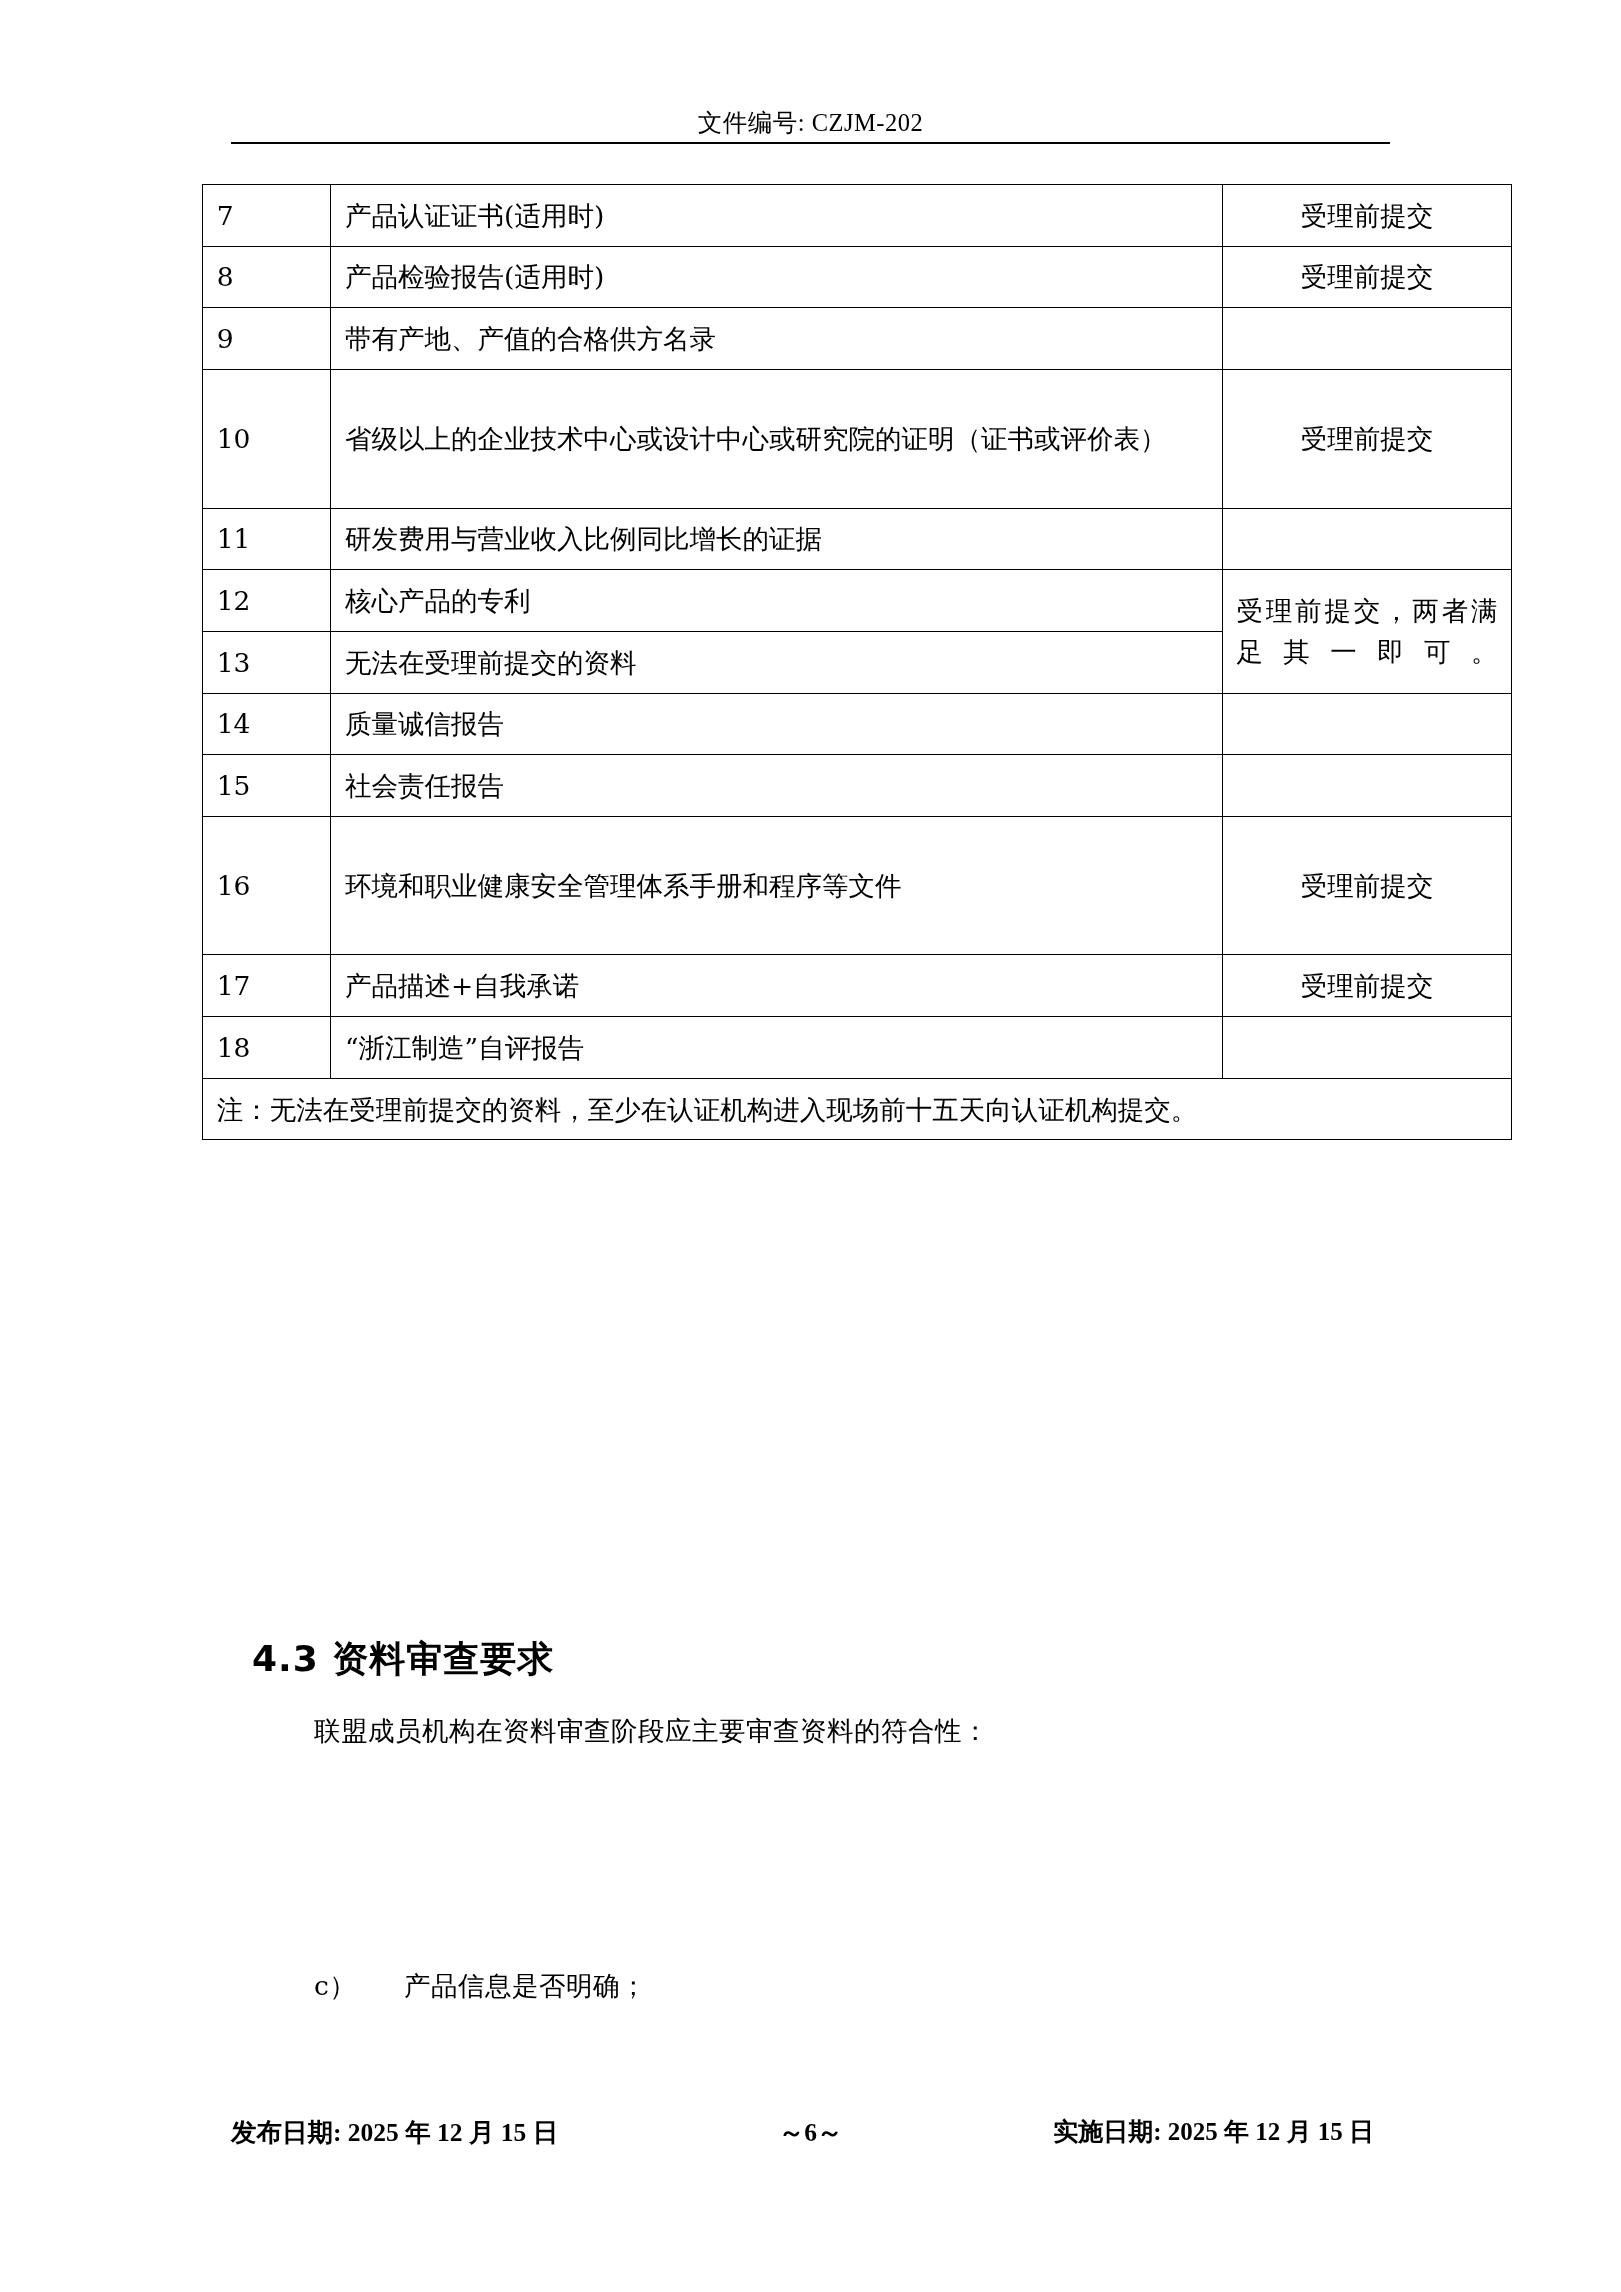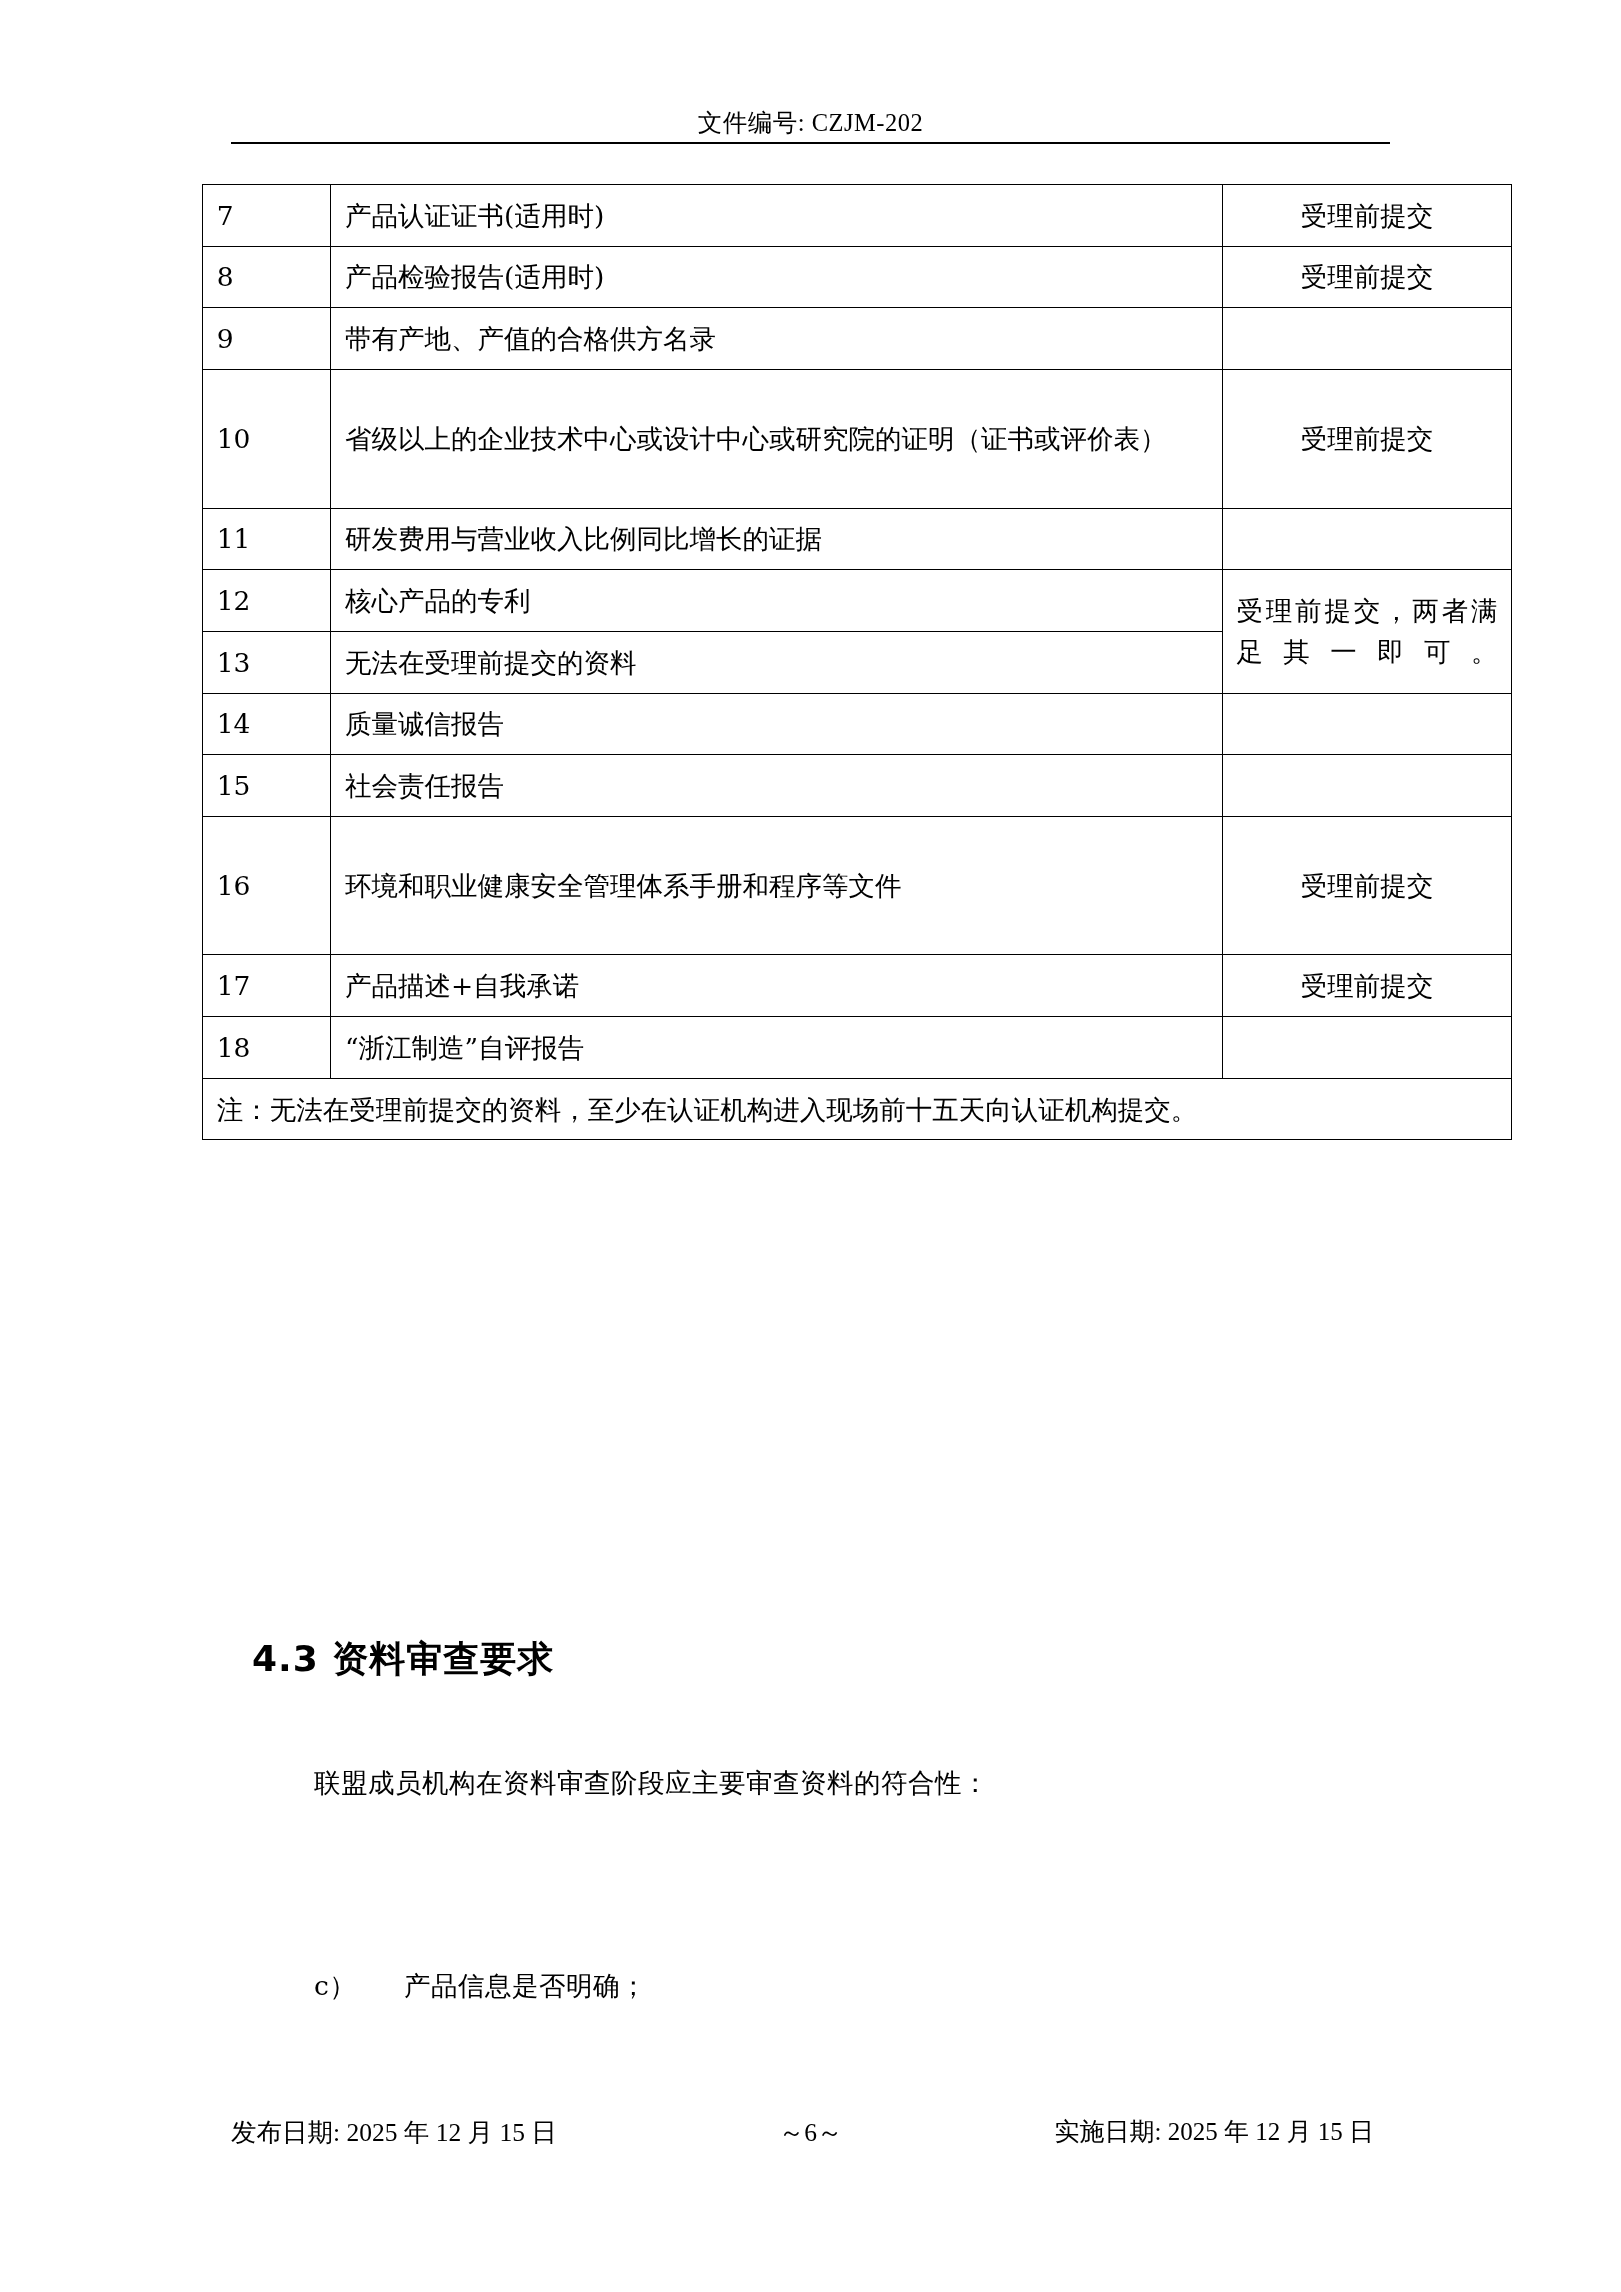--- a/index.html
+++ b/index.html
@@ -91,34 +91,35 @@
     letter-spacing: 1px;
     margin-left: 20px;
   }
   .para {
     position: absolute;
     font-family: "DejaVu Serif", "Liberation Serif", serif;
     font-size: 26.5px;
     line-height: 1.6;
     letter-spacing: 0.5px;
   }
-  .p-intro { left: 314px; top: 1762px; }
+  .p-intro { left: 314px; top: 1710px; }
   .list-item { position: absolute; font-family: "DejaVu Serif", "Liberation Serif", serif; font-size: 26.5px; letter-spacing: 0.5px; }
   .li-marker { display: inline-block; width: 90px; }
   .li-a { left: 314px; top: 1796px; }
   .li-b { left: 314px; top: 1882px; }
   .li-c { left: 314px; top: 1968px; }
 
   
   .footer {
     position: absolute;
     left: 0;
     top: 2115px;
     width: 1621px;
     height: 39px;
+    font-weight: bold;
   }
   .footer-left {
     position: absolute;
     left: 231px;
     top: 0;
     font-family: "Liberation Serif", serif;
     font-size: 25.5px;
   }
   .footer-center {
     position: absolute;

